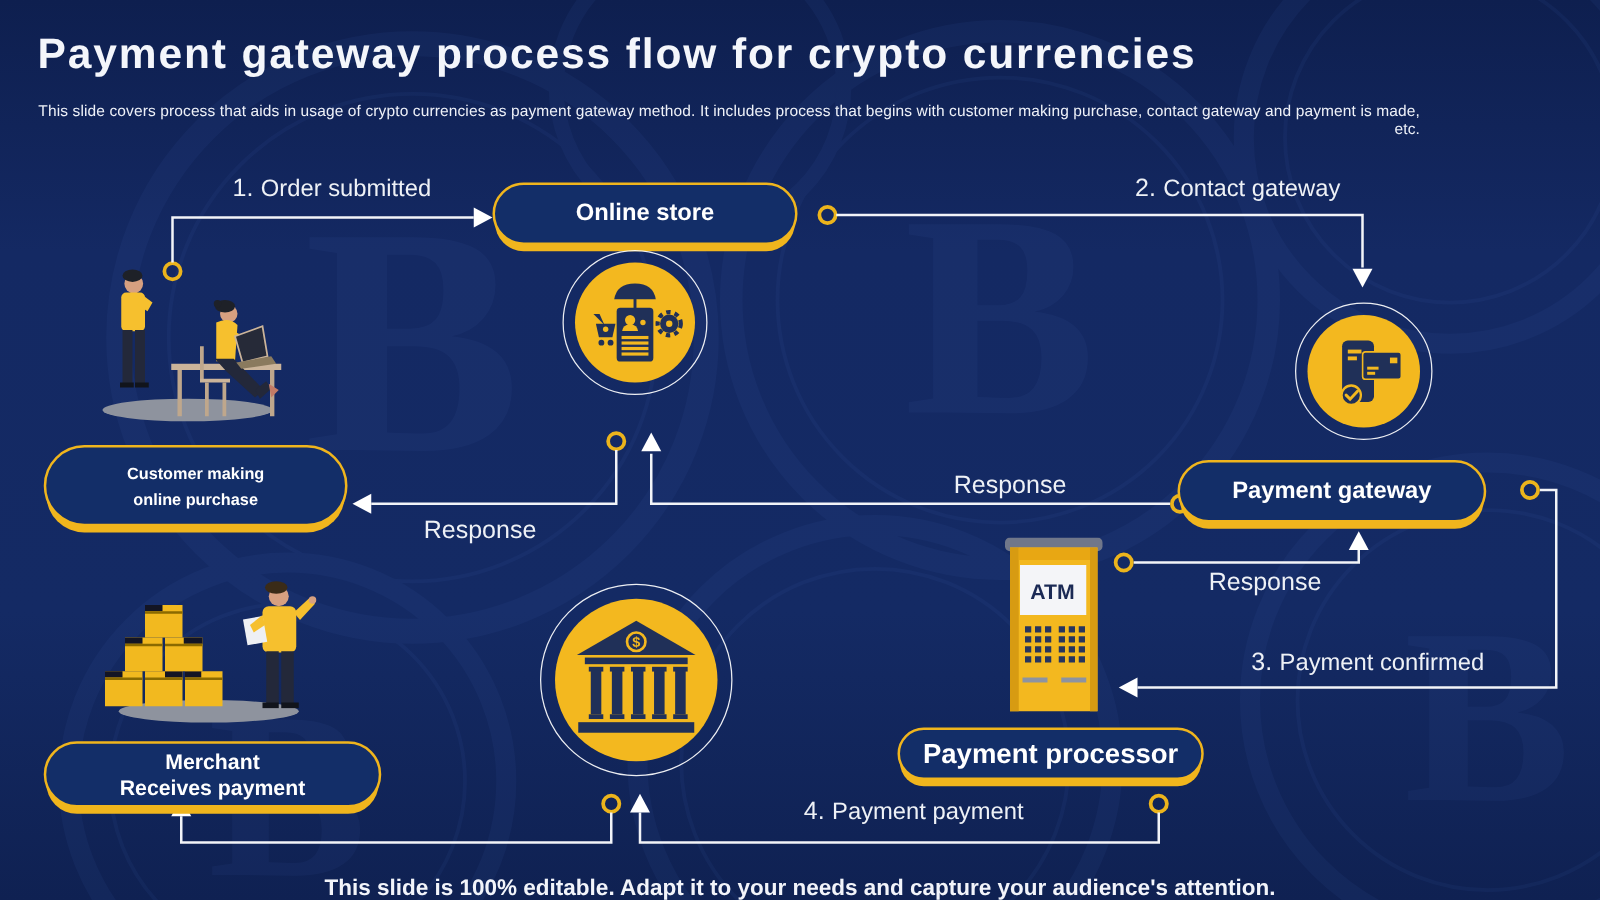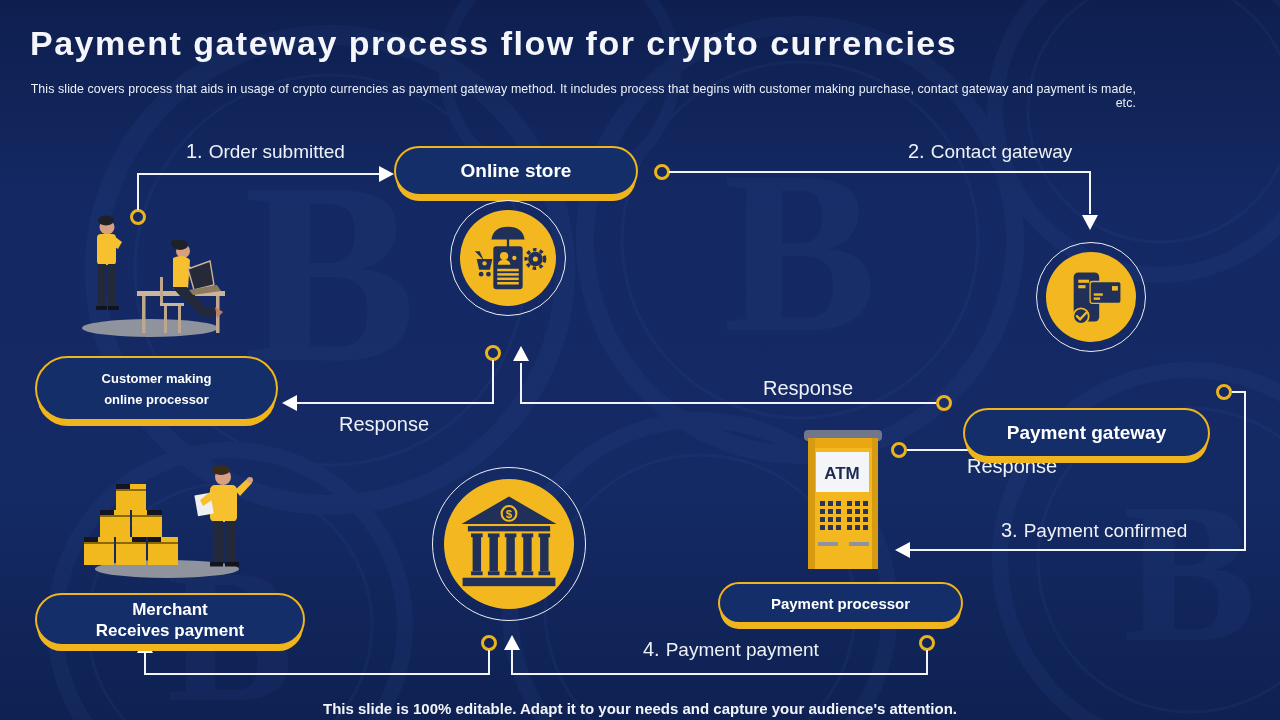--- a/index.html
+++ b/index.html
@@ -4,21 +4,21 @@
 <style>
   html,body{margin:0;padding:0;background:#0b1840;}
   .slide{
     position:relative;width:1280px;height:720px;overflow:hidden;
     background:linear-gradient(180deg,#0e1f4f 0%,#142963 28%,#142a64 68%,#0f2152 100%);
     font-family:"Liberation Sans",sans-serif;color:#fff;
   }
   .bg-decor{position:absolute;inset:0;pointer-events:none;}
   .title{position:absolute;left:30px;top:24px;font-size:34px;font-weight:700;letter-spacing:1.5px;color:#f4f6fb;}
   .subtitle{position:absolute;left:16px;top:82px;width:1120px;font-size:12.4px;font-weight:400;color:#eef1f8;letter-spacing:.1px;text-align:right;}
-  .footer{position:absolute;left:0;top:700px;width:100%;text-align:center;font-size:15px;font-weight:700;color:#f2f4fa;}
+  .footer{position:absolute;left:0;top:700px;width:100%;text-align:center;font-size:18px;font-weight:700;color:#f2f4fa;}
   .pill{
     position:absolute;background:#132e68;border:2px solid #f0b51d;border-radius:34px;
     display:flex;flex-direction:column;align-items:center;justify-content:center;
     font-weight:bold;color:#fff;text-align:center;
     box-shadow:0 7px 0 -2px #f0b51d;
   }
   .step-label{position:absolute;display:flex;align-items:baseline;gap:6px;color:#eef1f6;white-space:nowrap;}
   .step-label .num{font-size:20px;}
   .step-label .txt{font-size:19px;}
   .resp-label{position:absolute;font-size:20px;color:#eef1f6;white-space:nowrap;}
@@ -124,26 +124,26 @@
 
   <div class="resp-label" style="left:339px;top:413px;">Response</div>
   <div class="resp-label" style="left:763px;top:377px;">Response</div>
   <div class="resp-label" style="left:967px;top:455px;">Response</div>
 
   <div class="pill" style="left:394px;top:130px;width:240px;height:46px;font-size:19px;margin-top:16px;">
     <span>Online store</span>
   </div>
   <div class="pill" style="left:35px;top:356px;width:239px;height:61px;font-size:13px;line-height:21px;">
     <span>Customer making</span>
-    <span>online processor</span>
-  </div>
-  <div class="pill" style="left:963px;top:368px;width:243px;height:46px;font-size:19px;margin-top:40px;">
+    <span>online purchase</span>
+  </div>
+  <div class="pill" style="left:942px;top:368px;width:243px;height:46px;font-size:19px;">
     <span>Payment gateway</span>
   </div>
-  <div class="pill" style="left:718px;top:582px;width:241px;height:38px;font-size:15px;">
+  <div class="pill" style="left:718px;top:582px;width:241px;height:38px;font-size:22px;">
     <span>Payment processor</span>
   </div>
   <div class="pill" style="left:35px;top:577px;width:266px;height:49px;font-size:17px;line-height:21px;margin-top:16px;">
     <span>Merchant</span>
     <span>Receives payment</span>
   </div>
 
   <div class="badge" style="left:450px;top:200px;width:114px;height:114px;">
     <div class="disc" style="width:96px;height:96px;">
       <svg width="88" height="88" viewBox="0 0 90 90">

